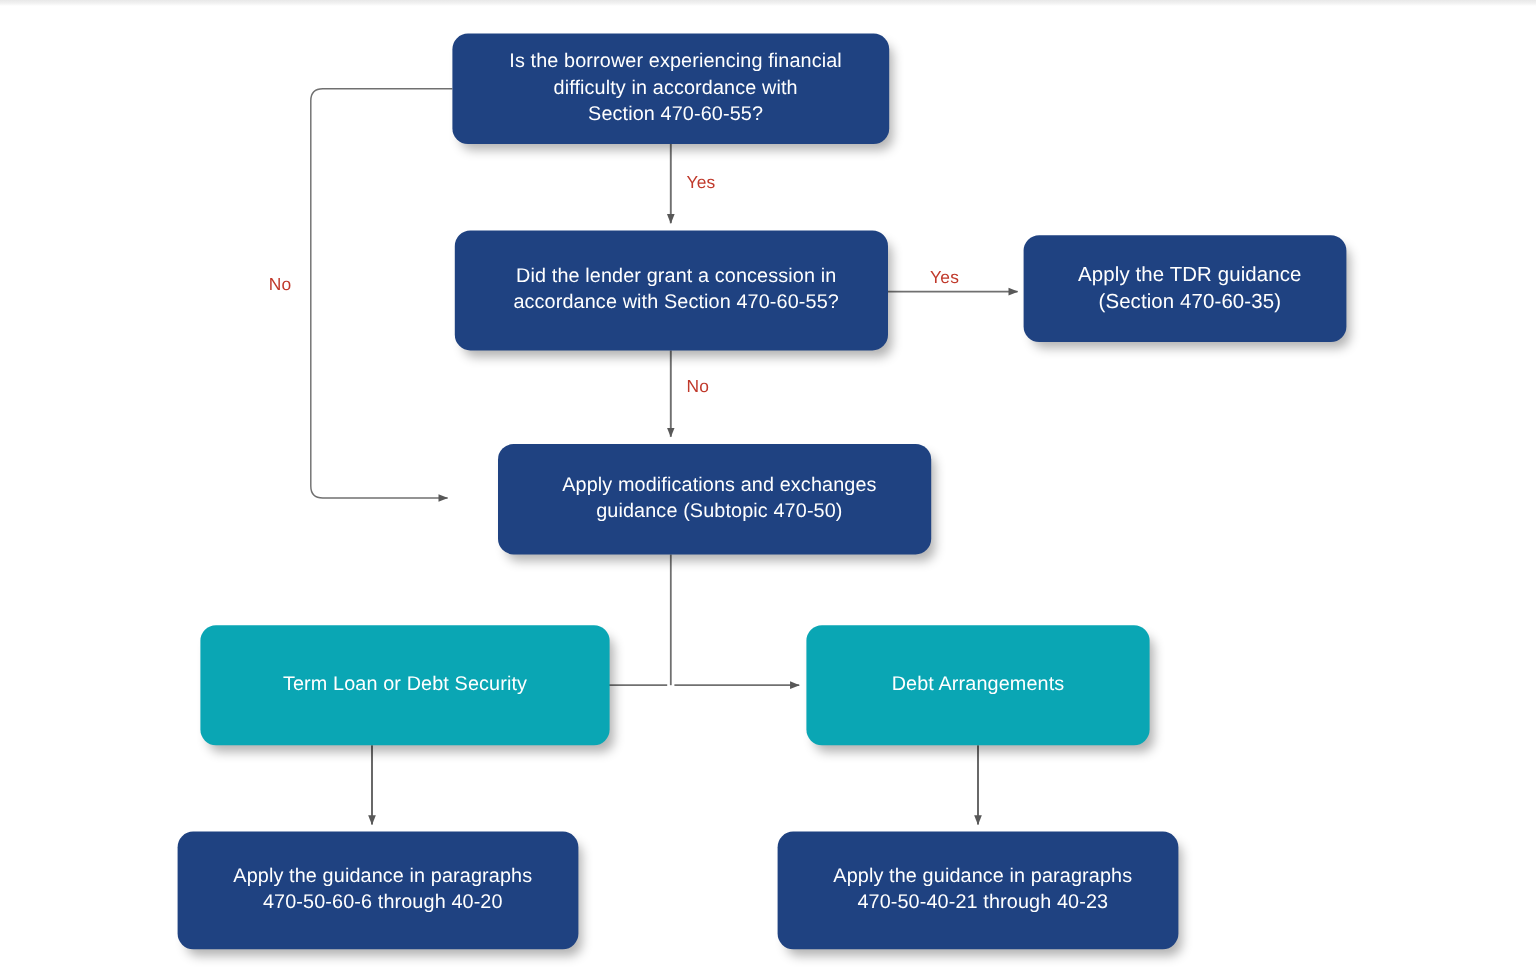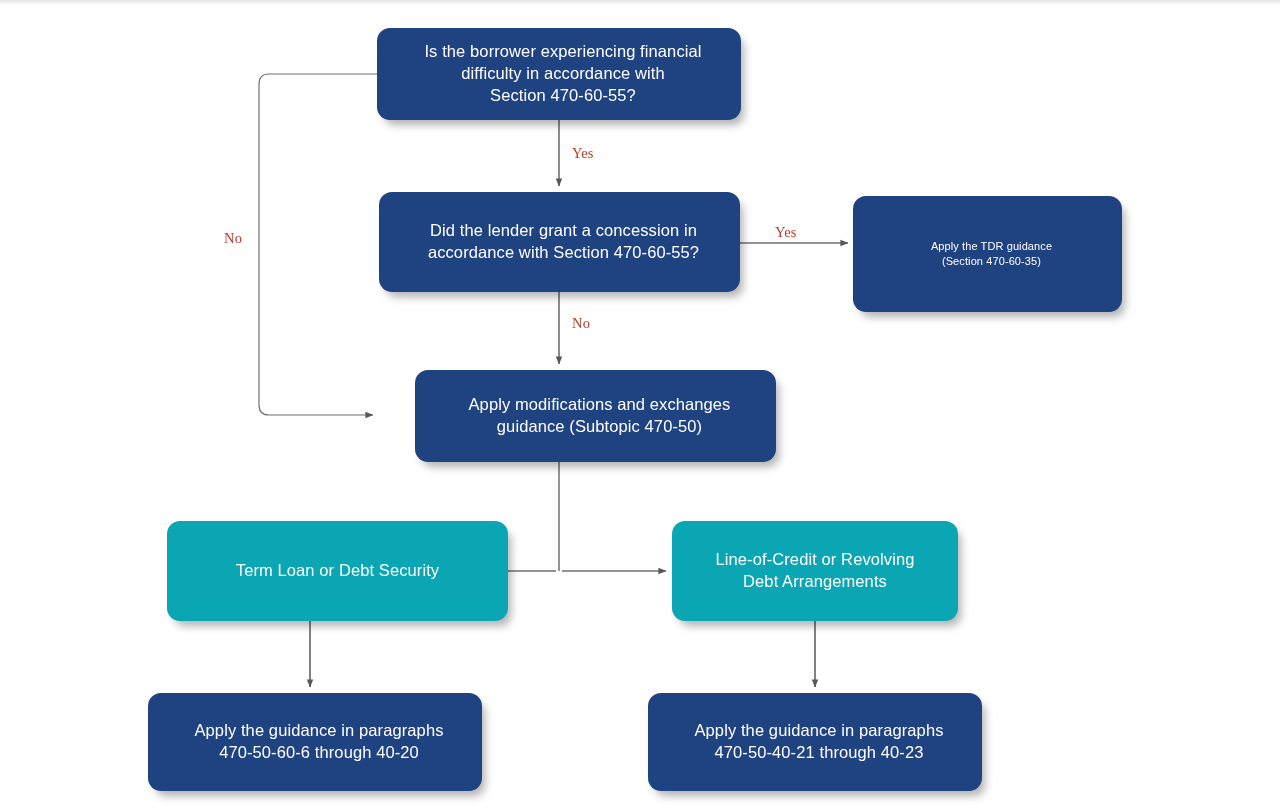--- a/index.html
+++ b/index.html
@@ -42,21 +42,21 @@
     letter-spacing: 0.1px;
     box-shadow: 5px 7px 9px -2px rgba(0,0,0,0.30);
     -webkit-font-smoothing: antialiased;
   }
   .node.blue { background: #1f4281; padding-left: 20px; }
   .node.teal { background: #0aa6b4; }
   .node span { display: block; }
   .edge-label {
     position: absolute;
     color: #c0392b;
-    font-family: Liberation Serif, serif;
+    font-family: Liberation Sans, sans-serif;
     font-size: 14.5px;
     white-space: nowrap;
     letter-spacing: 0.2px;
   }
 </style>
 </head>
 <body>
 
 <div id="canvas">
 
@@ -97,21 +97,21 @@
     </div>
   </div>
 
   <div class="node blue" style="left:379px; top:192px; width:361px; height:100px; font-size:16.5px;">
     <div>
       <span>Did the lender grant a concession in</span>
       <span>accordance with Section 470-60-55?</span>
     </div>
   </div>
 
-  <div class="node blue" style="left:853px; top:196px; width:269px; height:116px; font-size:11px;">
+  <div class="node blue" style="left:853px; top:196px; width:269px; height:89px; font-size:17px;">
     <div>
       <span>Apply the TDR guidance</span>
       <span>(Section 470-60-35)</span>
     </div>
   </div>
 
   <div class="node blue" style="left:379px; top:370px; width:361px; height:92px; font-size:16.5px;margin-left:36px;">
     <div>
       <span>Apply modifications and exchanges</span>
       <span>guidance (Subtopic 470-50)</span>
@@ -119,21 +119,20 @@
   </div>
 
   <div class="node teal" style="left:167px; top:521px; width:341px; height:100px; font-size:16.5px;">
     <div>
       <span>Term Loan or Debt Security</span>
     </div>
   </div>
 
   <div class="node teal" style="left:672px; top:521px; width:286px; height:100px; font-size:16.5px;">
     <div>
-      <span>Line-of-Credit or Revolving</span>
       <span>Debt Arrangements</span>
     </div>
   </div>
 
   <div class="node blue" style="left:148px; top:693px; width:334px; height:98px; font-size:16.5px;">
     <div>
       <span>Apply the guidance in paragraphs</span>
       <span>470-50-60-6 through 40-20</span>
     </div>
   </div>

